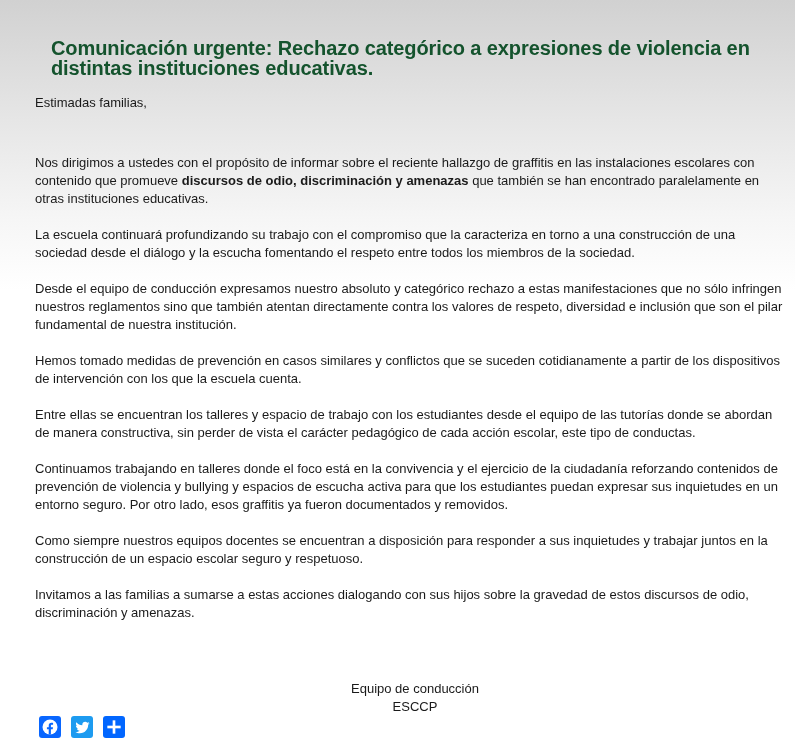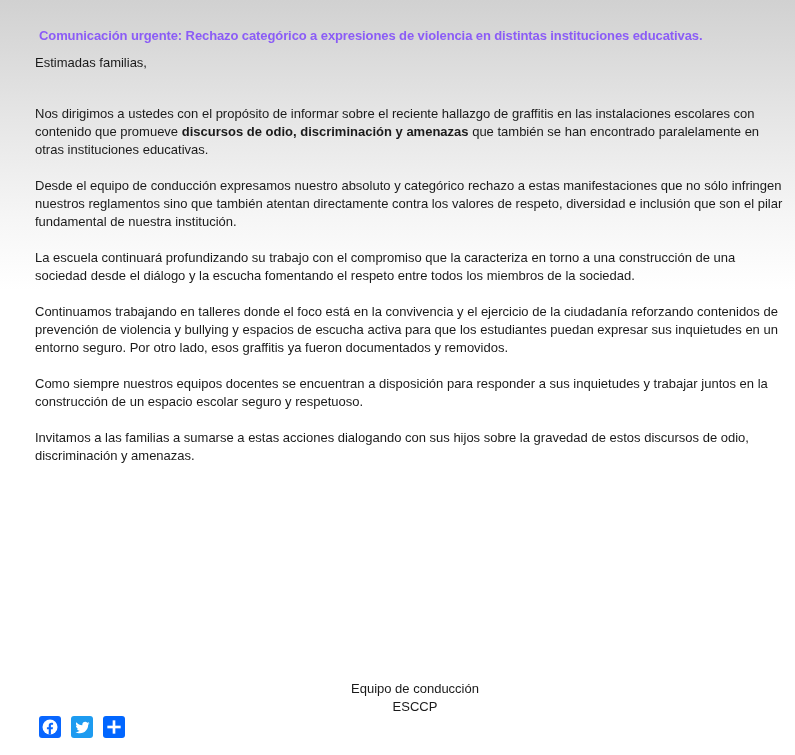--- a/index.html
+++ b/index.html
@@ -5,26 +5,26 @@
   html, body { margin: 0; padding: 0; }
   body {
     width: 795px; height: 755px; overflow: hidden;
     background: linear-gradient(to bottom, #d1d1d1 0px, #e6e6e6 120px, #f6f6f6 220px, #ffffff 290px, #ffffff 755px);
     font-family: "Liberation Sans", "DejaVu Sans", sans-serif;
     color: #1a1a1a;
     position: relative;
   }
   .page { position: absolute; left: 35px; top: 22px; width: 750px; }
   .title {
-    font-size: 13px; font-weight: bold; color: #8b5cf6;
-    margin: 4px; line-height: 20px; letter-spacing: -0.1px;
+    font-size: 20px; font-weight: bold; color: #14532d;
+    margin: 16px; line-height: 20px; letter-spacing: -0.1px;
   }
   .greeting { font-size: 13px; line-height: 18px; margin: 8px 0 16px 0; }
   .para { font-size: 13px; line-height: 18px; margin: 0; }
-  .p1 { margin-top: 33px; }
+  .p1 { margin-top: 42px; }
   .gap { margin-top: 18px; }
   b { font-weight: bold; }
   .sign {
     position: absolute; left: 0; width: 830px; top: 680px;
     text-align: center; font-size: 13px; line-height: 18px;
   }
   .share { position: absolute; left: 39px; top: 716px; display: flex; gap: 10px; }
   .share .btn {
     width: 22px; height: 22px; border-radius: 3px;
     display: flex; align-items: center; justify-content: center;
@@ -35,22 +35,24 @@
 </style>
 </head>
 <body>
 
 <div class="page">
   <h1 class="title">Comunicación urgente: Rechazo categórico a expresiones de violencia en distintas instituciones educativas.</h1>
   <p class="greeting">Estimadas familias,</p>
 
   <p class="para p1"><span>Nos dirigimos a ustedes con el propósito de informar sobre el reciente hallazgo de graffitis en las instalaciones escolares con contenido que promueve </span><b>discursos de odio, discriminación y amenazas</b><span> que también se han encontrado paralelamente en otras instituciones educativas.</span></p>
 
+  <p class="para gap">La escuela continuará profundizando su trabajo con el compromiso que la caracteriza en torno a una construcción de una sociedad desde el diálogo y la escucha fomentando el respeto entre todos los miembros de la sociedad.</p>
   <p class="para gap">Desde el equipo de conducción expresamos nuestro absoluto y categórico rechazo a estas manifestaciones que no sólo infringen nuestros reglamentos sino que también atentan directamente contra los valores de respeto, diversidad e inclusión que son el pilar fundamental de nuestra institución.</p>
-  <p class="para gap">La escuela continuará profundizando su trabajo con el compromiso que la caracteriza en torno a una construcción de una sociedad desde el diálogo y la escucha fomentando el respeto entre todos los miembros de la sociedad.</p>
+  <p class="para gap">Hemos tomado medidas de prevención en casos similares y conflictos que se suceden cotidianamente a partir de los dispositivos de intervención con los que la escuela cuenta.</p>
+  <p class="para gap">Entre ellas se encuentran los talleres y espacio de trabajo con los estudiantes desde el equipo de las tutorías donde se abordan de manera constructiva, sin perder de vista el carácter pedagógico de cada acción escolar, este tipo de conductas.</p>
   <p class="para gap">Continuamos trabajando en talleres donde el foco está en la convivencia y el ejercicio de la ciudadanía reforzando contenidos de prevención de violencia y bullying y espacios de escucha activa para que los estudiantes puedan expresar sus inquietudes en un entorno seguro. Por otro lado, esos graffitis ya fueron documentados y removidos.</p>
   <p class="para gap">Como siempre nuestros equipos docentes se encuentran a disposición para responder a sus inquietudes y trabajar juntos en la construcción de un espacio escolar seguro y respetuoso.</p>
   <p class="para gap">Invitamos a las familias a sumarse a estas acciones dialogando con sus hijos sobre la gravedad de estos discursos de odio, discriminación y amenazas.</p>
 </div>
 
 <div class="sign">
   <div>Equipo de conducción</div>
   <div>ESCCP</div>
 </div>
 

